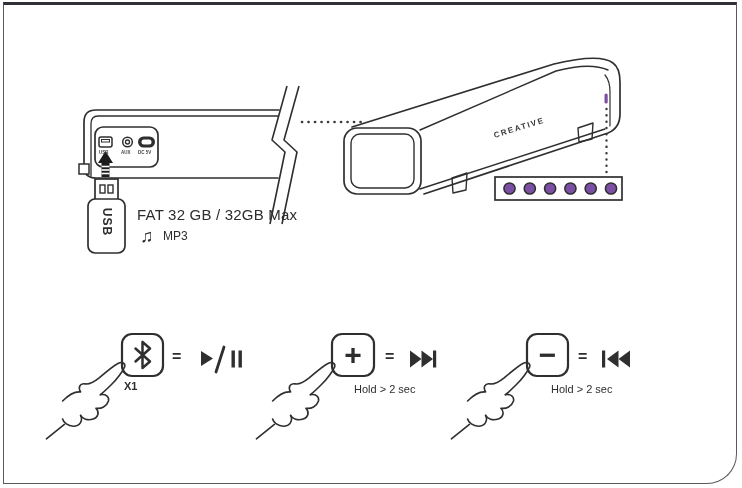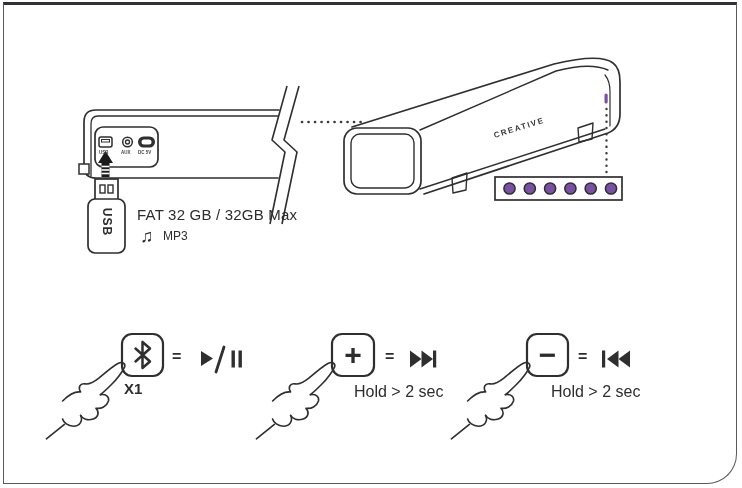--- a/index.html
+++ b/index.html
@@ -16,24 +16,24 @@
   .usbdrive-label{left:84px;top:215px;width:45px;text-align:center;
       transform:rotate(90deg);font-size:12px;font-weight:bold;letter-spacing:1px;}
   .portlbl{position:absolute;font-size:4.5px;font-weight:bold;color:#444;transform-origin:left top;}
   .p1{left:99px;top:150px;}.p2{left:121px;top:150px;}.p3{left:138px;top:150px;}
   .brand{left:494px;top:131px;font-size:8px;font-weight:bold;letter-spacing:1.6px;
          color:#3a3a3e;transform:rotate(-17deg);transform-origin:left center;}
   .btnface{position:absolute;display:flex;align-items:center;justify-content:center;
            font-weight:bold;font-size:30px;color:#2d2d2d;}
   .bf2{left:332px;top:334px;width:42px;height:42px;}
   .bf3{left:527px;top:334px;width:41px;height:42px;}
-  .x1{left:124px;top:380px;font-size:15px;font-weight:bold;}
+  .x1{left:124px;top:380px;font-size:11px;font-weight:bold;}
   .eq{font-size:16px;font-weight:bold;}
   .eq1{left:172px;top:348px;}.eq2{left:385px;top:348px;}.eq3{left:578px;top:348px;}
-  .hold{font-size:16px;}
+  .hold{font-size:11px;}
   .hold2{left:354px;top:383px;}.hold3{left:551px;top:383px;}
 </style>
 </head>
 <body>
 
 <div id="canvas">
   <div id="frame"></div>
 
   <svg class="art" width="742" height="488" viewBox="0 0 742 488">
     <defs>

